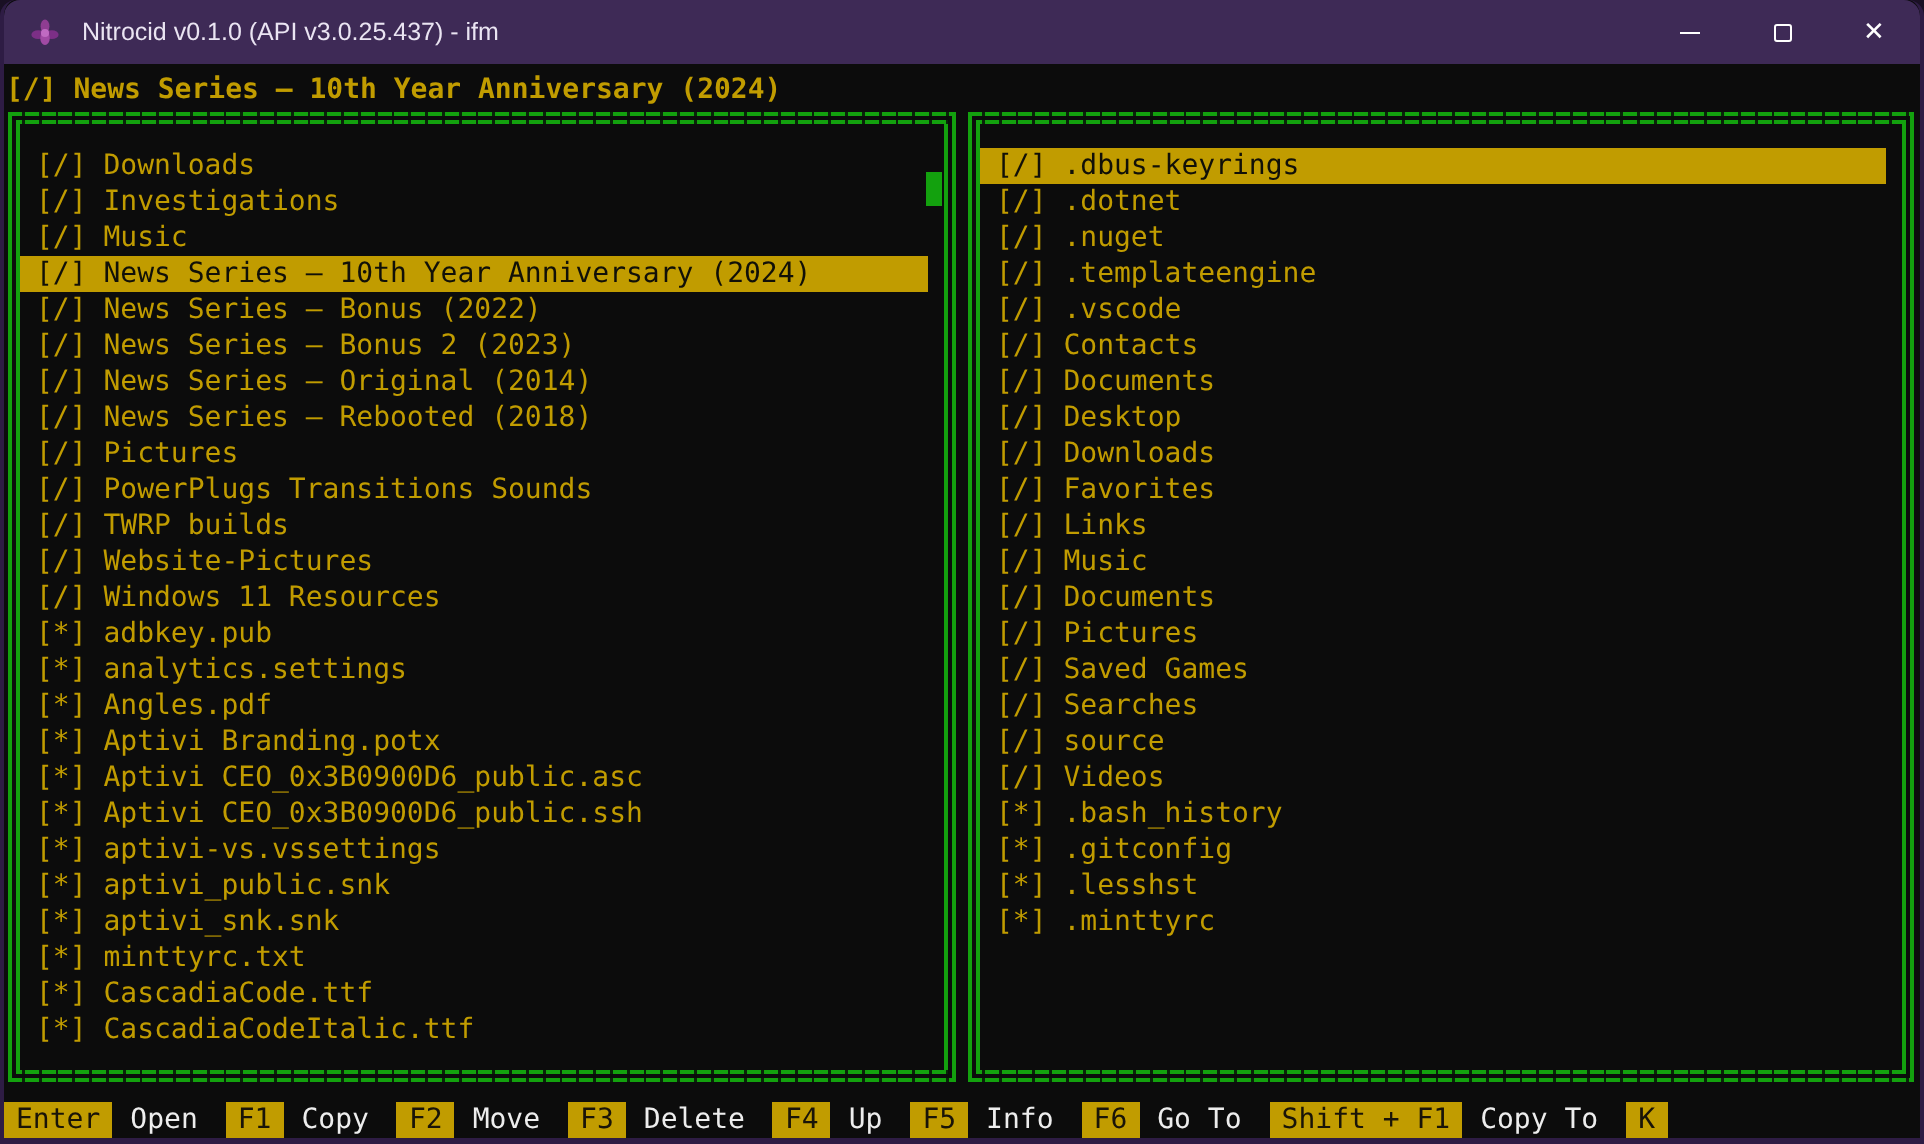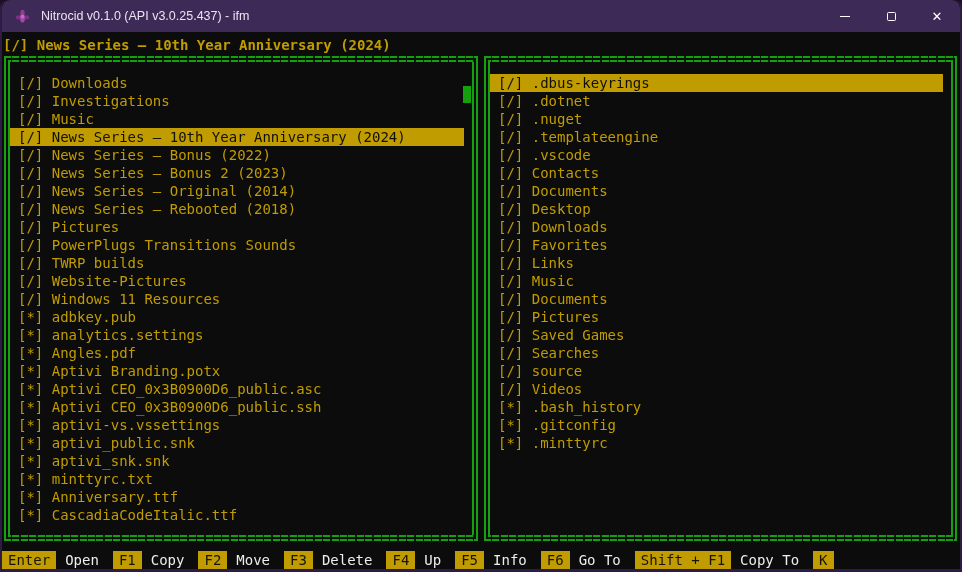--- a/index.html
+++ b/index.html
@@ -127,21 +127,21 @@
             <div class="row">[*] adbkey.pub</div>
             <div class="row">[*] analytics.settings</div>
             <div class="row">[*] Angles.pdf</div>
             <div class="row">[*] Aptivi Branding.potx</div>
             <div class="row">[*] Aptivi CEO_0x3B0900D6_public.asc</div>
             <div class="row">[*] Aptivi CEO_0x3B0900D6_public.ssh</div>
             <div class="row">[*] aptivi-vs.vssettings</div>
             <div class="row">[*] aptivi_public.snk</div>
             <div class="row">[*] aptivi_snk.snk</div>
             <div class="row">[*] minttyrc.txt</div>
-            <div class="row">[*] Anniversary.ttf</div>
+            <div class="row">[*] CascadiaCode.ttf</div>
             <div class="row">[*] CascadiaCodeItalic.ttf</div>
           </div>
         <div class="scroll-thumb" id="left-thumb"></div>
       </div>
       <div class="hticks top"></div>
       <div class="hticks bottom"></div>
     </div>
 
     <div class="panel right">
       <div class="panel-inner">
@@ -159,20 +159,21 @@
             <div class="row">[/] Links</div>
             <div class="row">[/] Music</div>
             <div class="row">[/] Documents</div>
             <div class="row">[/] Pictures</div>
             <div class="row">[/] Saved Games</div>
             <div class="row">[/] Searches</div>
             <div class="row">[/] source</div>
             <div class="row">[/] Videos</div>
             <div class="row">[*] .bash_history</div>
             <div class="row">[*] .gitconfig</div>
+            <div class="row">[*] .lesshst</div>
             <div class="row">[*] .minttyrc</div>
           </div>
       </div>
       <div class="hticks top"></div>
       <div class="hticks bottom"></div>
     </div>
 
     <div class="statusbar" id="statusbar">
       <span class="key-chip">Enter</span><span class="key-action">Open</span><span class="key-chip">F1</span><span class="key-action">Copy</span><span class="key-chip">F2</span><span class="key-action">Move</span><span class="key-chip">F3</span><span class="key-action">Delete</span><span class="key-chip">F4</span><span class="key-action">Up</span><span class="key-chip">F5</span><span class="key-action">Info</span><span class="key-chip">F6</span><span class="key-action">Go To</span><span class="key-chip">Shift + F1</span><span class="key-action">Copy To</span><span class="key-chip extra">K</span>
     </div>

